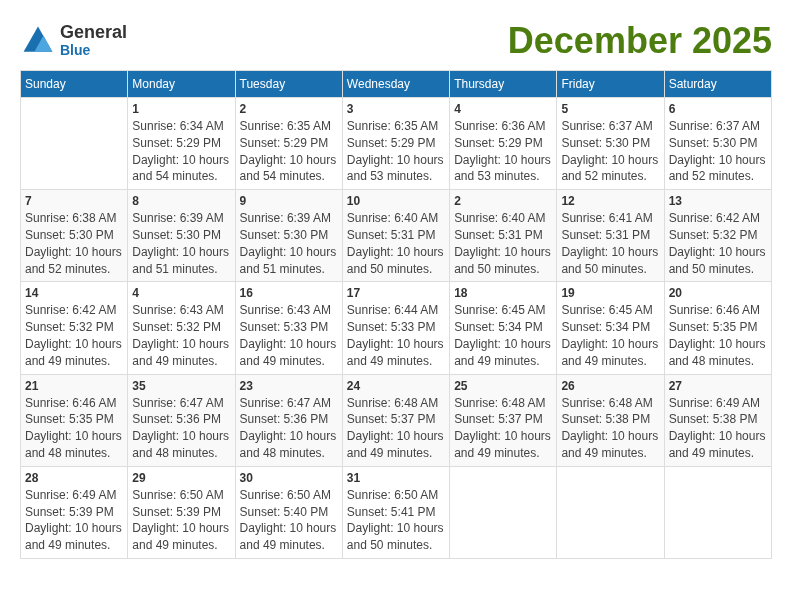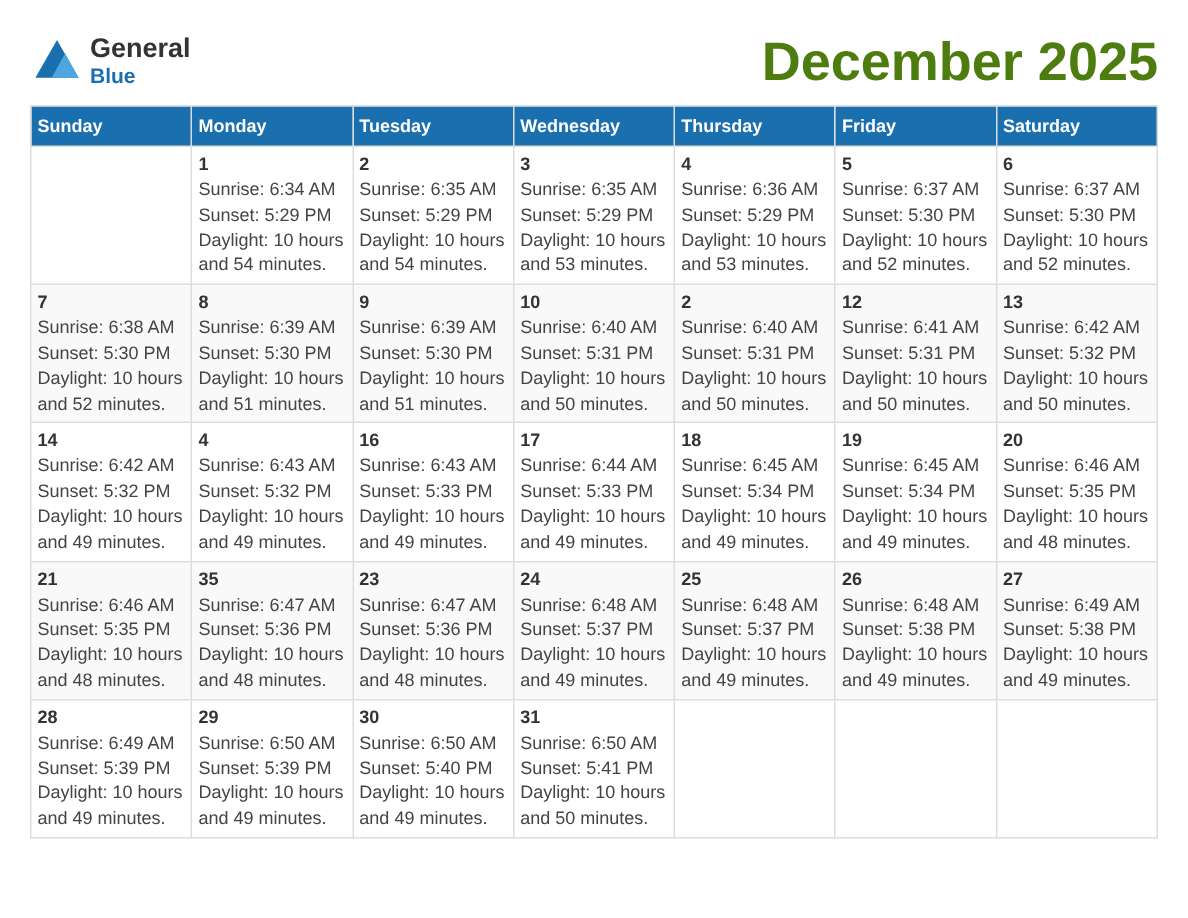--- a/index.html
+++ b/index.html
@@ -58,21 +58,21 @@
       font-size: 11px;
     }
     thead tr {
       background-color: #1a6faf;
       color: #fff;
     }
     thead th {
       padding: 6px 4px;
       text-align: left;
       font-size: 12px;
-      font-weight: bold;
+      font-weight: normal;
       border: 1px solid #ddd;
     }
     tbody tr {
       border-bottom: 1px solid #ccc;
     }
     tbody td {
       vertical-align: top;
       padding: 4px 4px;
       border: 1px solid #ddd;
       min-height: 80px;

